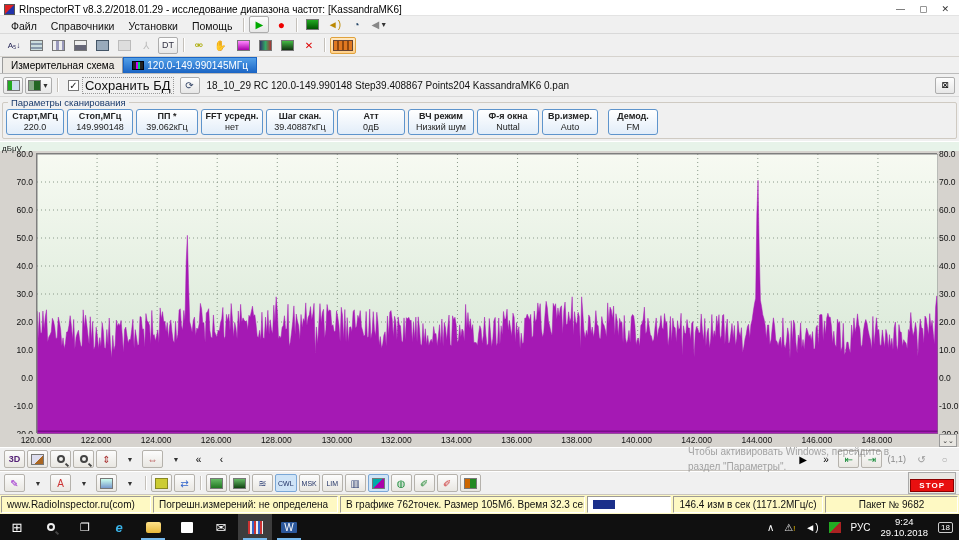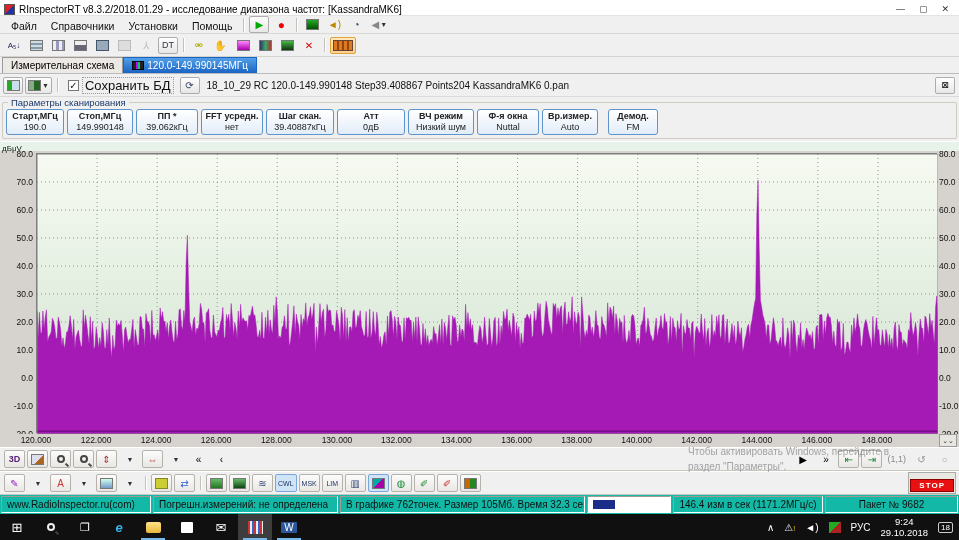--- a/index.html
+++ b/index.html
@@ -52,21 +52,21 @@
   
   .btb{height:24px;background:#f0f0f0;border-top:1px solid #fff;border-bottom:1px solid #cac6c0;display:flex;align-items:center;padding:0 3px;position:relative;}
   .btb .tb{height:18px;min-width:21px;border:1px solid #b5b2ac;background:linear-gradient(#fcfcfc,#e9e7e2);border-radius:2px;}
   .btb .tb.flat{border-color:transparent;background:transparent;}
   .btb .tb.sel{border:1px solid #7aa7d6;background:#cfe4f7;}
   .drop{font-size:7px;margin-left:1px;color:#333;}
   .spacer{flex:1;}
   .stopcell{margin-left:auto;border:1px solid #aaa;background:#e9e7e2;padding:1px;}
   .stopbtn{background:#e81010;border:1px solid #8a0000;color:#fff;font-size:8px;font-weight:700;padding:1px 8px;letter-spacing:1px;}
   
-  .statusbar{height:19px;background:#14b8a6;display:flex;align-items:stretch;font-size:10px;color:#111;}
+  .statusbar{height:19px;background:#fef9c3;display:flex;align-items:stretch;font-size:10px;color:#111;}
   .seg{border:1px solid;border-color:#9d9a94 #fff #fff #9d9a94;margin:1px;display:flex;align-items:center;padding:0 5px;white-space:nowrap;overflow:hidden;}
   .progressseg{width:84px;justify-content:flex-start;background:#fff;}
   .progressfill{height:9px;background:#1b2f8a;}
   
   .taskbar{height:26px;background:#101010;display:flex;align-items:center;color:#fff;}
   .tkicon{width:34px;height:26px;display:flex;align-items:center;justify-content:center;position:relative;font-size:13px;}
   .tkicon.active{background:#3d3d3d;}
   .underline{position:absolute;bottom:0;left:5px;right:5px;height:2px;background:#76b9ed;}
   .tray{margin-left:auto;display:flex;align-items:center;gap:10px;padding-right:6px;font-size:10px;}
   .clock{text-align:center;font-size:9.5px;line-height:11px;}
@@ -198,21 +198,21 @@
         <span class="ic" style="font-size:9px;">⊠</span>
       </span>
   </div>
 
   <div class="paramsbox">
     <div class="groupframe"></div>
     <span class="grouplabel">Параметры сканирования</span>
     <div class="params" id="params">
         <div class="pbtn" style="width: 58px;">
           <div class="t">Старт,МГц</div>
-          <div class="v">190.0</div>
+          <div class="v">220.0</div>
         </div>
         <div class="pbtn" style="width: 66px;">
           <div class="t">Стоп,МГц</div>
           <div class="v">149.990148</div>
         </div>
         <div class="pbtn" style="width: 62px;">
           <div class="t">ПП    *</div>
           <div class="v">39.062кГц</div>
         </div>
         <div class="pbtn" style="width: 62px;">

